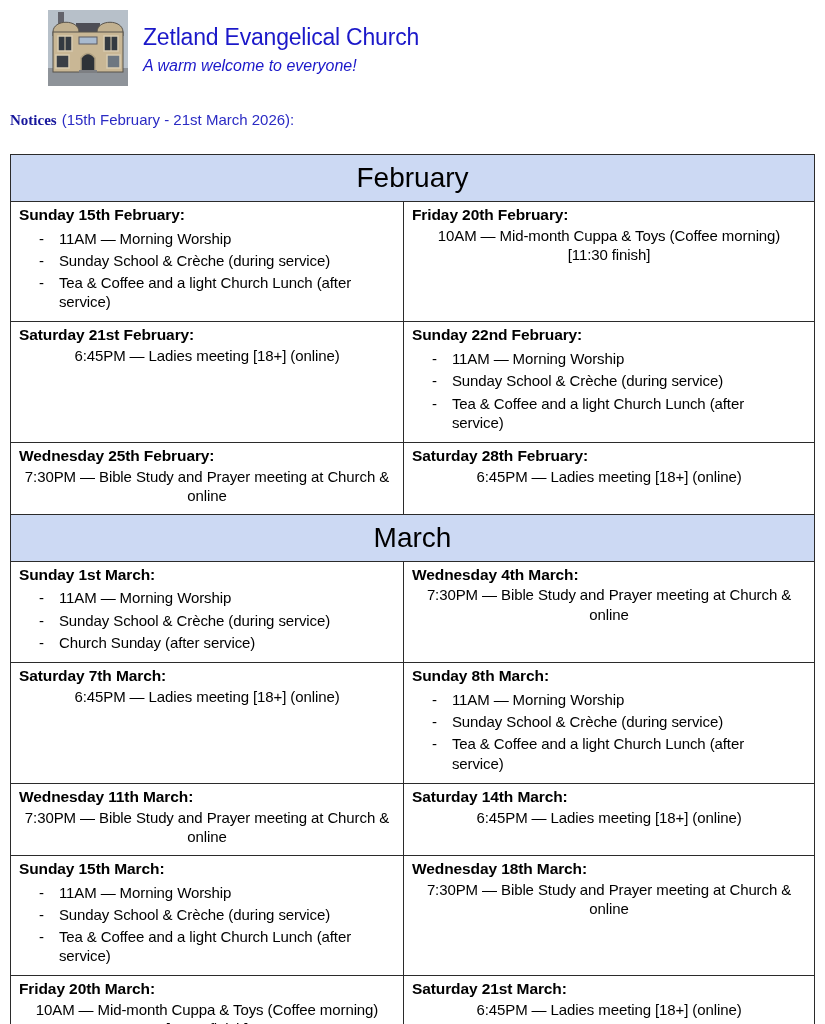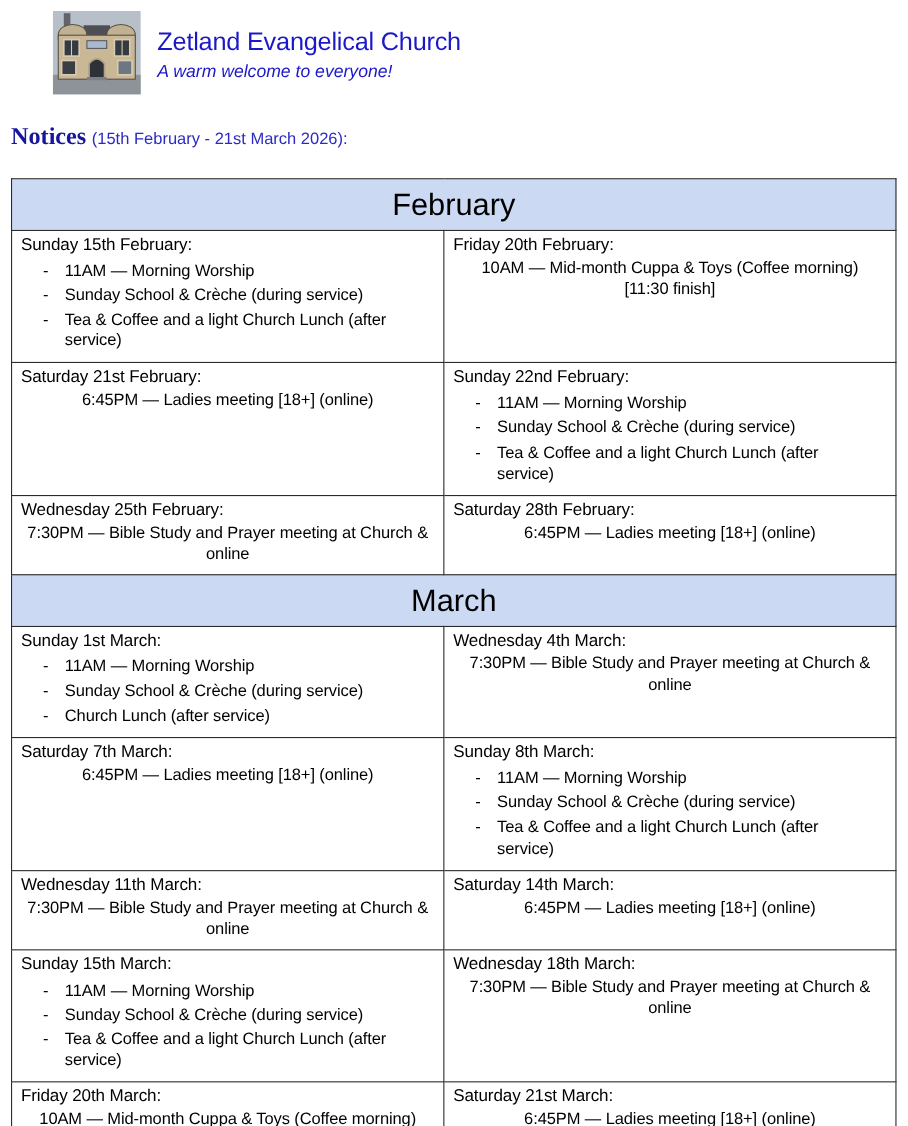--- a/index.html
+++ b/index.html
@@ -18,40 +18,40 @@
     color: #1b18c9; letter-spacing: -0.2px; font-weight: 400;
   }
   .tagline {
     margin: 7px 0 0 0; font-size: 16px; font-style: italic; color: #1b18c9;
   }
 
   
   .notices { margin: 25px 0 0 10px; font-size: 15px; }
   .notices-label {
     font-family: "Liberation Serif", serif; font-weight: 700;
-    font-size: 22px; color: #16169c;
+    font-size: 15px; color: #16169c;
   }
   .notices-range { color: #2b2bc4; margin-left: 5px; }
 
   
   table.notices-table {
     border-collapse: collapse; table-layout: fixed;
     width: 804px; margin: 25px 0 0 10px;
   }
   col.c1 { width: 393px; } col.c2 { width: 411px; }
   td {
     border: 1.6px solid #2b2b2b; vertical-align: top;
     padding: 3px 8px 7px 8px; font-size: 15px; line-height: 1.28;
     letter-spacing: -0.1px;
   }
   td.month {
     background: #ccd9f3; text-align: center; font-weight: 400;
     font-size: 28px; line-height: 1.2; padding: 6px 0; letter-spacing: 0;
   }
-  .ctitle { font-weight: 400; font-size: 15.5px; line-height: 1.35; }
+  .ctitle { font-weight: 700; font-size: 15.5px; line-height: 1.35; }
   .body { white-space: pre-line; text-align: center; }
   ul.bullets { list-style: none; margin: 3px 0 0 0; padding: 0; }
   .bullets li { display: flex; margin: 0 0 3px 0; padding-left: 20px; }
   .bullets li::before { content: "-"; flex: 0 0 auto; margin-right: 15px; }
   .btext { white-space: pre-line; }
   .it { }
 
   tr.r114 td { height: 114px; }
   tr.r111 td { height: 111px; }
   tr.r113 td { height: 113px; }
@@ -167,21 +167,21 @@
       <td class="cell">
         <div class="ctitle">Sunday 1st March:</div>
         <ul class="bullets">
           <li>
               <span class="btext">11AM — Morning Worship</span>
             </li>
           <li>
               <span class="btext it">Sunday School &amp; Crèche (during service)</span>
             </li>
           <li>
-              <span class="btext">Church Lunch (after service)</span>
+              <span class="btext">Church Sunday (after service)</span>
             </li>
         </ul>
       </td>
       <td class="cell">
         <div class="ctitle">Wednesday 4th March:</div>
         <div class="body">7:30PM — Bible Study and Prayer meeting at Church &amp;
 online</div>
       </td>
     </tr>
 

